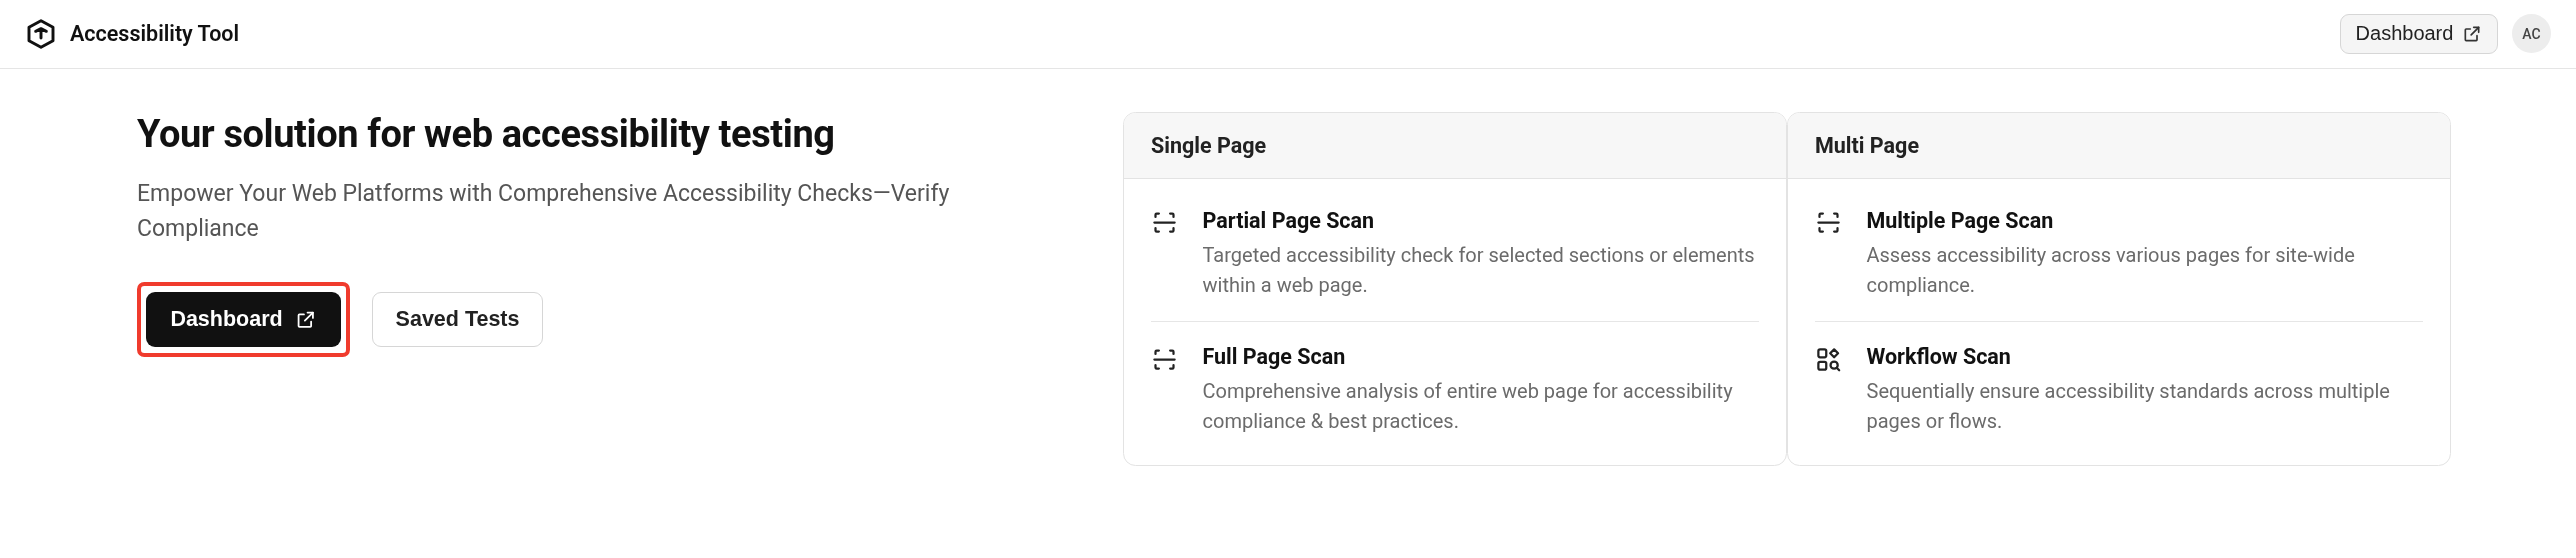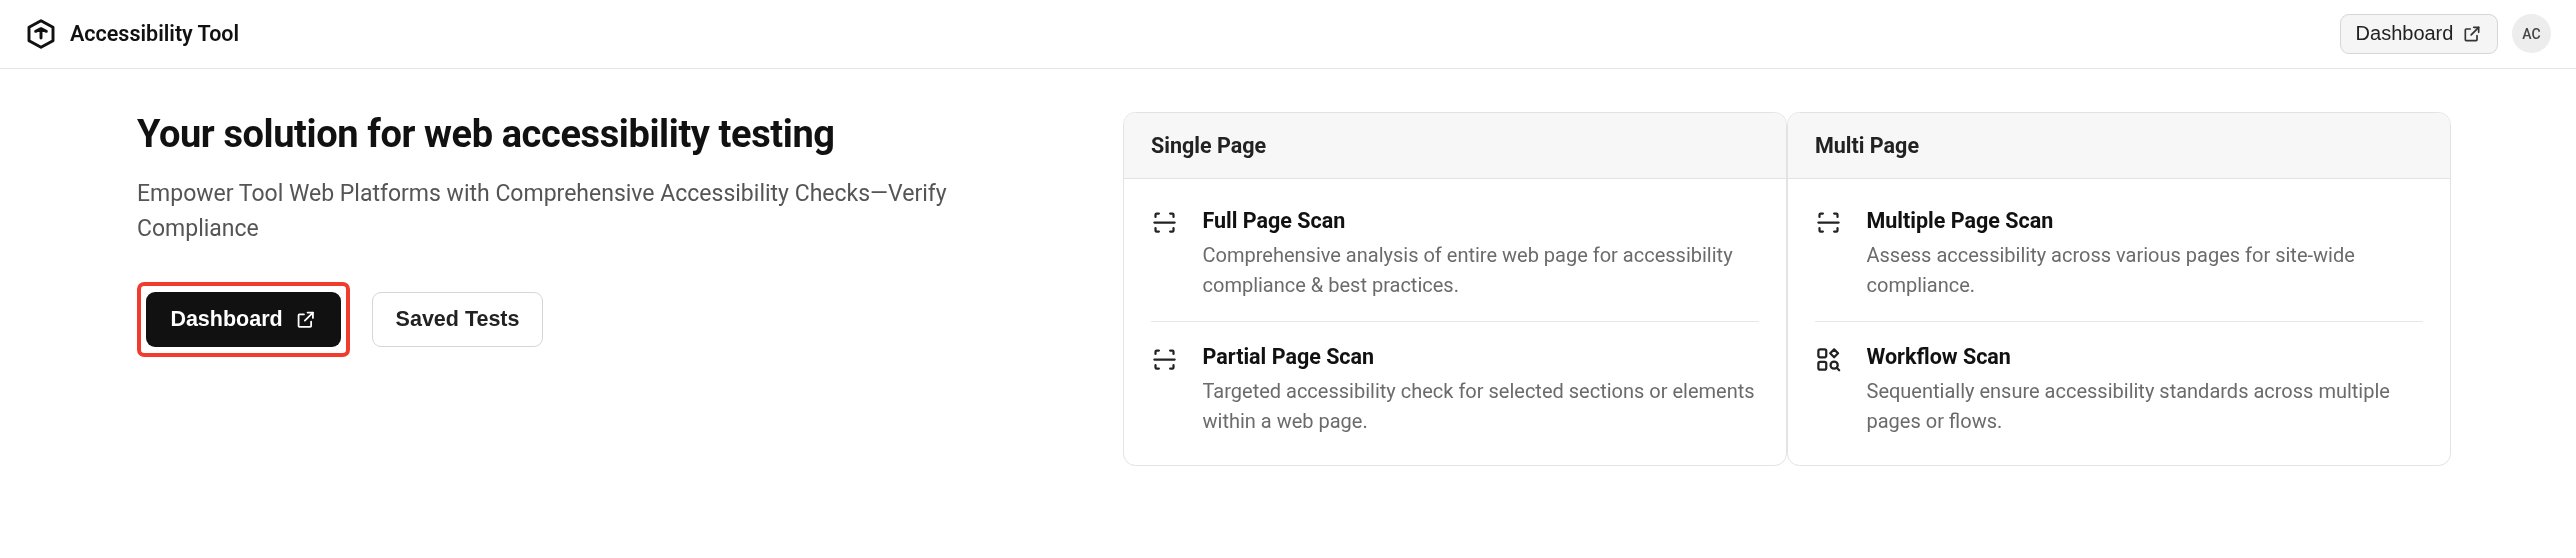--- a/index.html
+++ b/index.html
@@ -165,21 +165,21 @@
     </button>
     <div class="avatar">
       <span>AC</span>
     </div>
   </div>
 </header>
 
 <main class="main">
   <section class="hero">
     <h1 class="hero-title">Your solution for web accessibility testing</h1>
-    <p class="hero-sub">Empower Tool Web Platforms with Comprehensive Accessibility Checks—Verify Compliance</p>
+    <p class="hero-sub">Empower Your Web Platforms with Comprehensive Accessibility Checks—Verify Compliance</p>
     <div class="hero-buttons">
       <span class="highlight-box">
         <button class="btn btn-primary">
           <span>Dashboard</span>
           <svg viewBox="0 0 24 24" style="color:#fff">
               <use href="#external-glyph"></use>
             </svg>
         </button>
       </span>
       <button class="btn btn-secondary">
@@ -193,33 +193,33 @@
     <div class="card">
       <div class="card-header">Single Page</div>
       <div class="card-body">
         <div class="item">
           <div class="item-icon">
             <svg viewBox="0 0 24 24">
                 <use href="#scan-glyph"></use>
               </svg>
           </div>
           <div class="item-text">
+            <div class="item-title">Partial Page Scan</div>
+            <div class="item-desc">Targeted accessibility check for selected sections or elements within a web page.</div>
+          </div>
+        </div>
+        <div class="item">
+          <div class="item-icon">
+            <svg viewBox="0 0 24 24">
+                <use href="#scan-glyph"></use>
+              </svg>
+          </div>
+          <div class="item-text">
             <div class="item-title">Full Page Scan</div>
             <div class="item-desc">Comprehensive analysis of entire web page for accessibility compliance &amp; best practices.</div>
-          </div>
-        </div>
-        <div class="item">
-          <div class="item-icon">
-            <svg viewBox="0 0 24 24">
-                <use href="#scan-glyph"></use>
-              </svg>
-          </div>
-          <div class="item-text">
-            <div class="item-title">Partial Page Scan</div>
-            <div class="item-desc">Targeted accessibility check for selected sections or elements within a web page.</div>
           </div>
         </div>
       </div>
     </div>
 
     <div class="card">
       <div class="card-header">Multi Page</div>
       <div class="card-body">
         <div class="item">
           <div class="item-icon">

